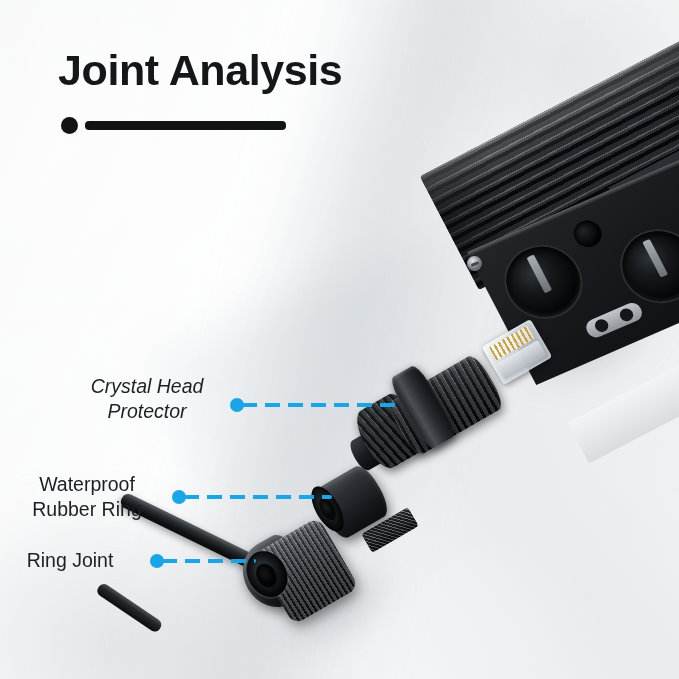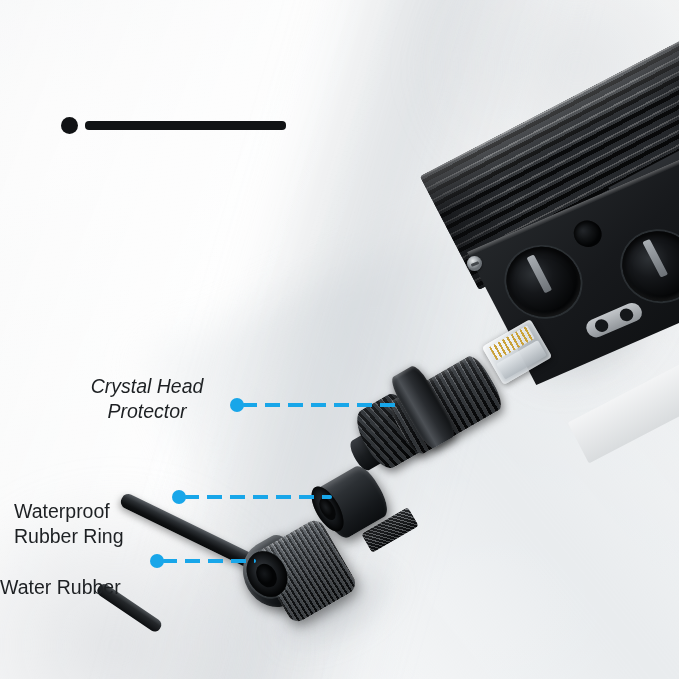--- a/index.html
+++ b/index.html
@@ -97,21 +97,21 @@
   
   .callout { position: absolute; }
   .callout .cap {
     position: absolute;
     font-size: 19.5px;
     color: #1d2023;
     line-height: 25px;
     white-space: pre-line;
   }
   .cap.c-center { text-align: center; }
-  .cap.c-right  { text-align: left; margin-top: 27px; }
+  .cap.c-right  { text-align: center; }
 
   .leader { position: absolute; height: 14px; }
   .leader .node {
     position: absolute;
     left: 0; top: 0;
     width: 14px; height: 14px;
     border-radius: 50%;
     background: #18a6e9;
   }
   .leader .dashes {
@@ -447,20 +447,21 @@
 
 <div id="page">
 
   <div class="bg-base"></div>
   <div class="bg-sheen-a"></div>
   <div class="bg-sheen-b"></div>
   <div class="bg-shadow-diag"></div>
   <div class="bg-shadow-bl"></div>
   <div class="bg-shadow-tr"></div>
 
+  <div class="title">Joint Analysis</div>
   <div class="rule-dot"></div>
   <div class="rule-bar"></div>
 
   <div class="switch-wrap">
     <div class="sw-drop"></div>
 
     <div class="sw-top">
       <div class="fins"></div>
       <div class="fins-fade"></div>
       <div class="fins-gloss"></div>
@@ -523,20 +524,20 @@
   <div class="callout">
     <div class="cap c-right" style="left:14px; top:472px; width:146px;">Waterproof
 Rubber Ring</div>
     <div class="leader" style="left:172px; top:490px; width:160px;">
       <div class="node"></div>
       <div class="dashes" style="width:148px;"></div>
     </div>
   </div>
 
   <div class="callout">
-    <div class="cap c-right" style="left:0px; top:548px; width:140px;">Water Rubber</div>
+    <div class="cap c-right" style="left:0px; top:548px; width:140px;">Ring Joint</div>
     <div class="leader" style="left:150px; top:554px; width:104px;">
       <div class="node"></div>
       <div class="dashes" style="width:94px;"></div>
     </div>
   </div>
 
 </div>
 
 </body></html>

